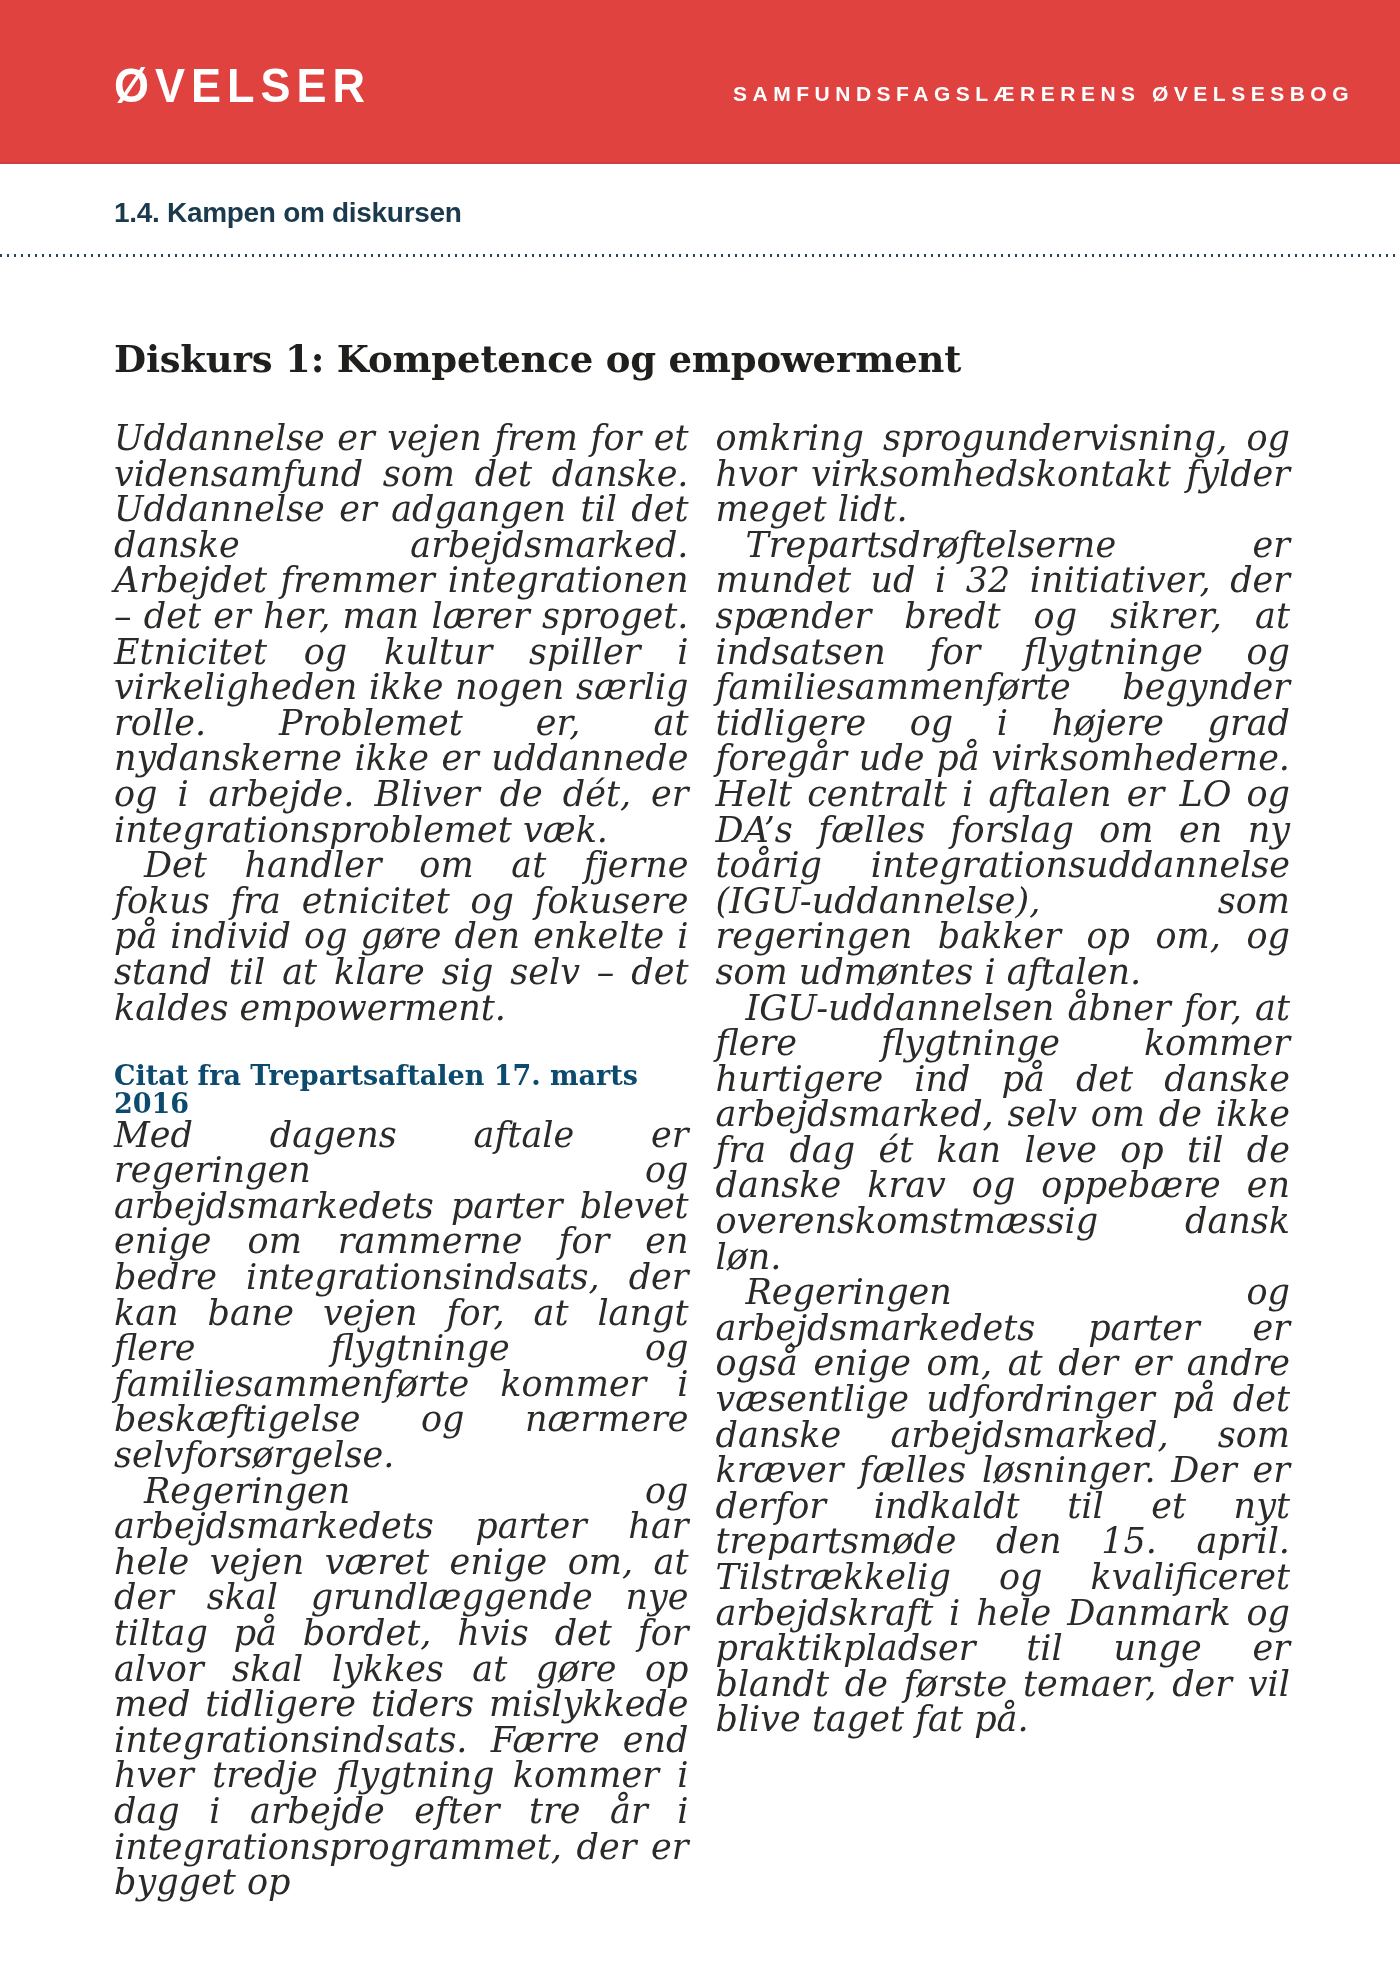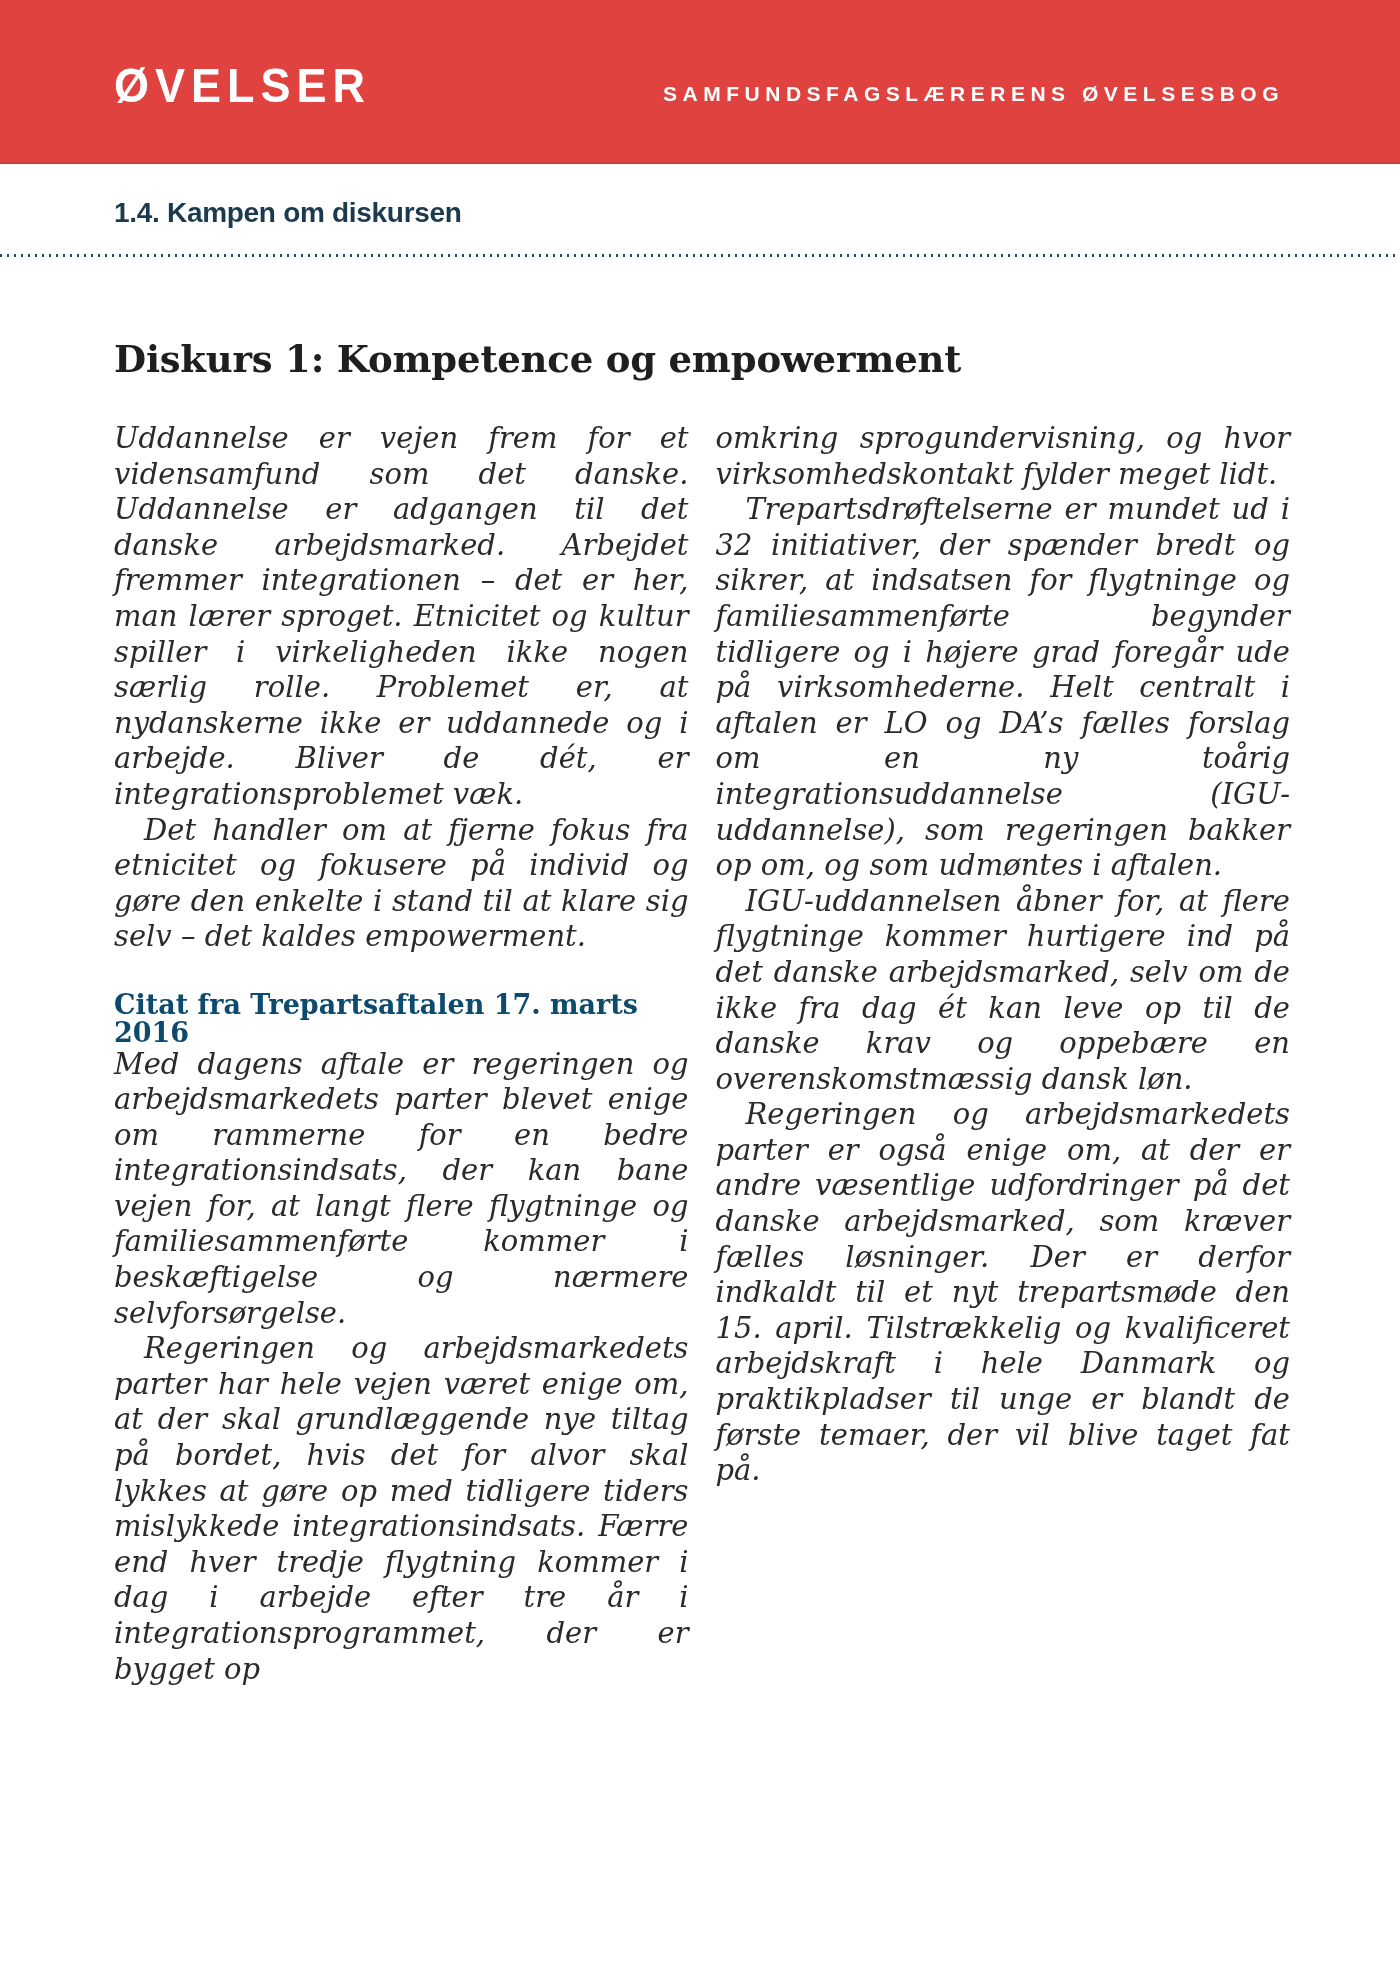--- a/index.html
+++ b/index.html
@@ -19,21 +19,21 @@
   
   .band {
     box-sizing: border-box;
     width: 1400px;
     height: 164px;
     background: #E04240;
     border-bottom: 2px solid #c9413f;
     display: flex;
     justify-content: space-between;
     align-items: baseline;
-    padding: 60px 116px 0 114px;
+    padding: 60px 46px 0 114px;
     color: #ffffff;
     font-family: "Liberation Sans", sans-serif;
   }
   .brand {
     font-size: 45px;
     font-weight: bold;
     letter-spacing: 6px;
     transform: scaleY(1.05);
   }
   .book {
@@ -81,21 +81,21 @@
   .columns {
     margin-top: 40px;
     display: flex;
     gap: 27px;
   }
   .col {
     width: 576px;
   }
   .body {
     margin: 0;
-    font-size: 29px;
+    font-size: 35px;
     line-height: 35.6px;
     color: #2A2A28;
     text-align: justify;
   }
   .it { font-style: italic; }
   .indent { text-indent: 30px; }
   .quote-heading {
     margin: 35.6px 0 0 0;
     font-size: 27px;
     line-height: 28px;

